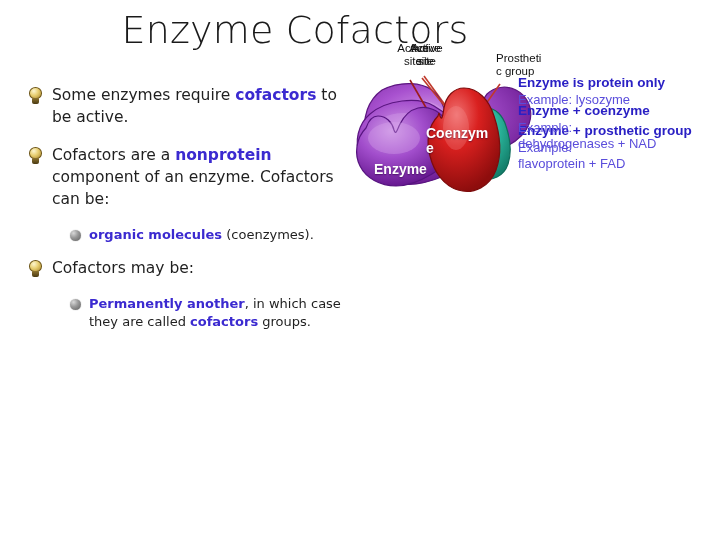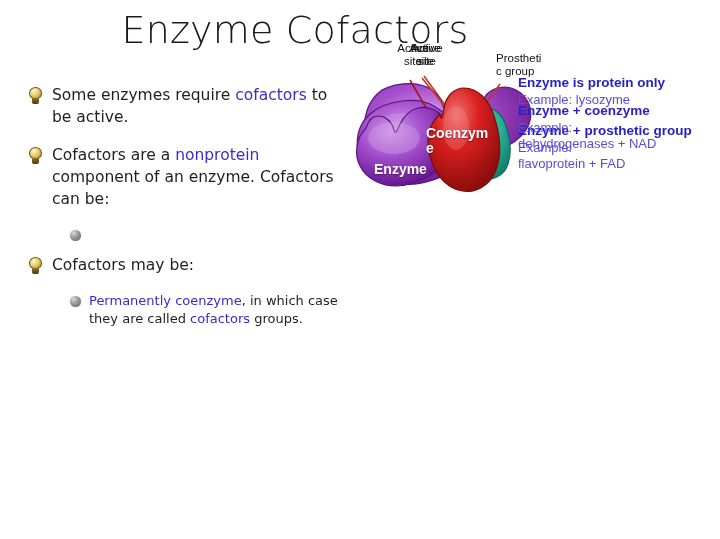--- a/index.html
+++ b/index.html
@@ -83,21 +83,21 @@
     color: #1f1f1f;
     font-family: "DejaVu Sans", sans-serif;
   }
   .sub .bullet-text {
     font-size: 13px;
     line-height: 1.38;
   }
 
   .sub-group { margin-left: 42px; margin-top: 4px; }
 
-  .hl { color: #3b2ad0; font-weight: normal; }
+  .hl { color: #3b2ad0; font-weight: bold; }
 
   
   #diagram-column {
     position: absolute;
     left: 352px;
     top: 40px;
     width: 368px;
     height: 478px;
   }
 
@@ -164,33 +164,34 @@
     <div class="bullet-row">
       <div class="bulb-icon">
         <div class="glass"></div>
         <div class="base"></div>
       </div>
       <div class="bullet-text"><span>Cofactors are a </span><span class="hl">nonprotein</span><span> component of an enzyme. Cofactors can be:</span></div>
     </div>
     <div class="sub-group">
       <div class="bullet-row sub">
         <div class="sphere-icon"></div>
+        <div class="bullet-text"><span class="hl">organic molecules</span><span> (coenzymes).</span></div>
       </div>
     </div>
     <div class="bullet-row">
       <div class="bulb-icon">
         <div class="glass"></div>
         <div class="base"></div>
       </div>
       <div class="bullet-text"><span>Cofactors may be:</span></div>
     </div>
     <div class="sub-group">
       <div class="bullet-row sub">
         <div class="sphere-icon"></div>
-        <div class="bullet-text"><span class="hl">Permanently coenzyme</span><span>, in which case they are called </span><span class="hl">cofactors</span><span> groups.</span></div>
+        <div class="bullet-text"><span class="hl">Permanently another</span><span>, in which case they are called </span><span class="hl">cofactors</span><span> groups.</span></div>
       </div>
     </div>
   </div>
 
 <div id="diagram-column">
 
   <div class="diagram-block" id="diagram-1">
 
     <div class="callout" style="left:40px; top:2px; width:70px;">Active
 site</div>

